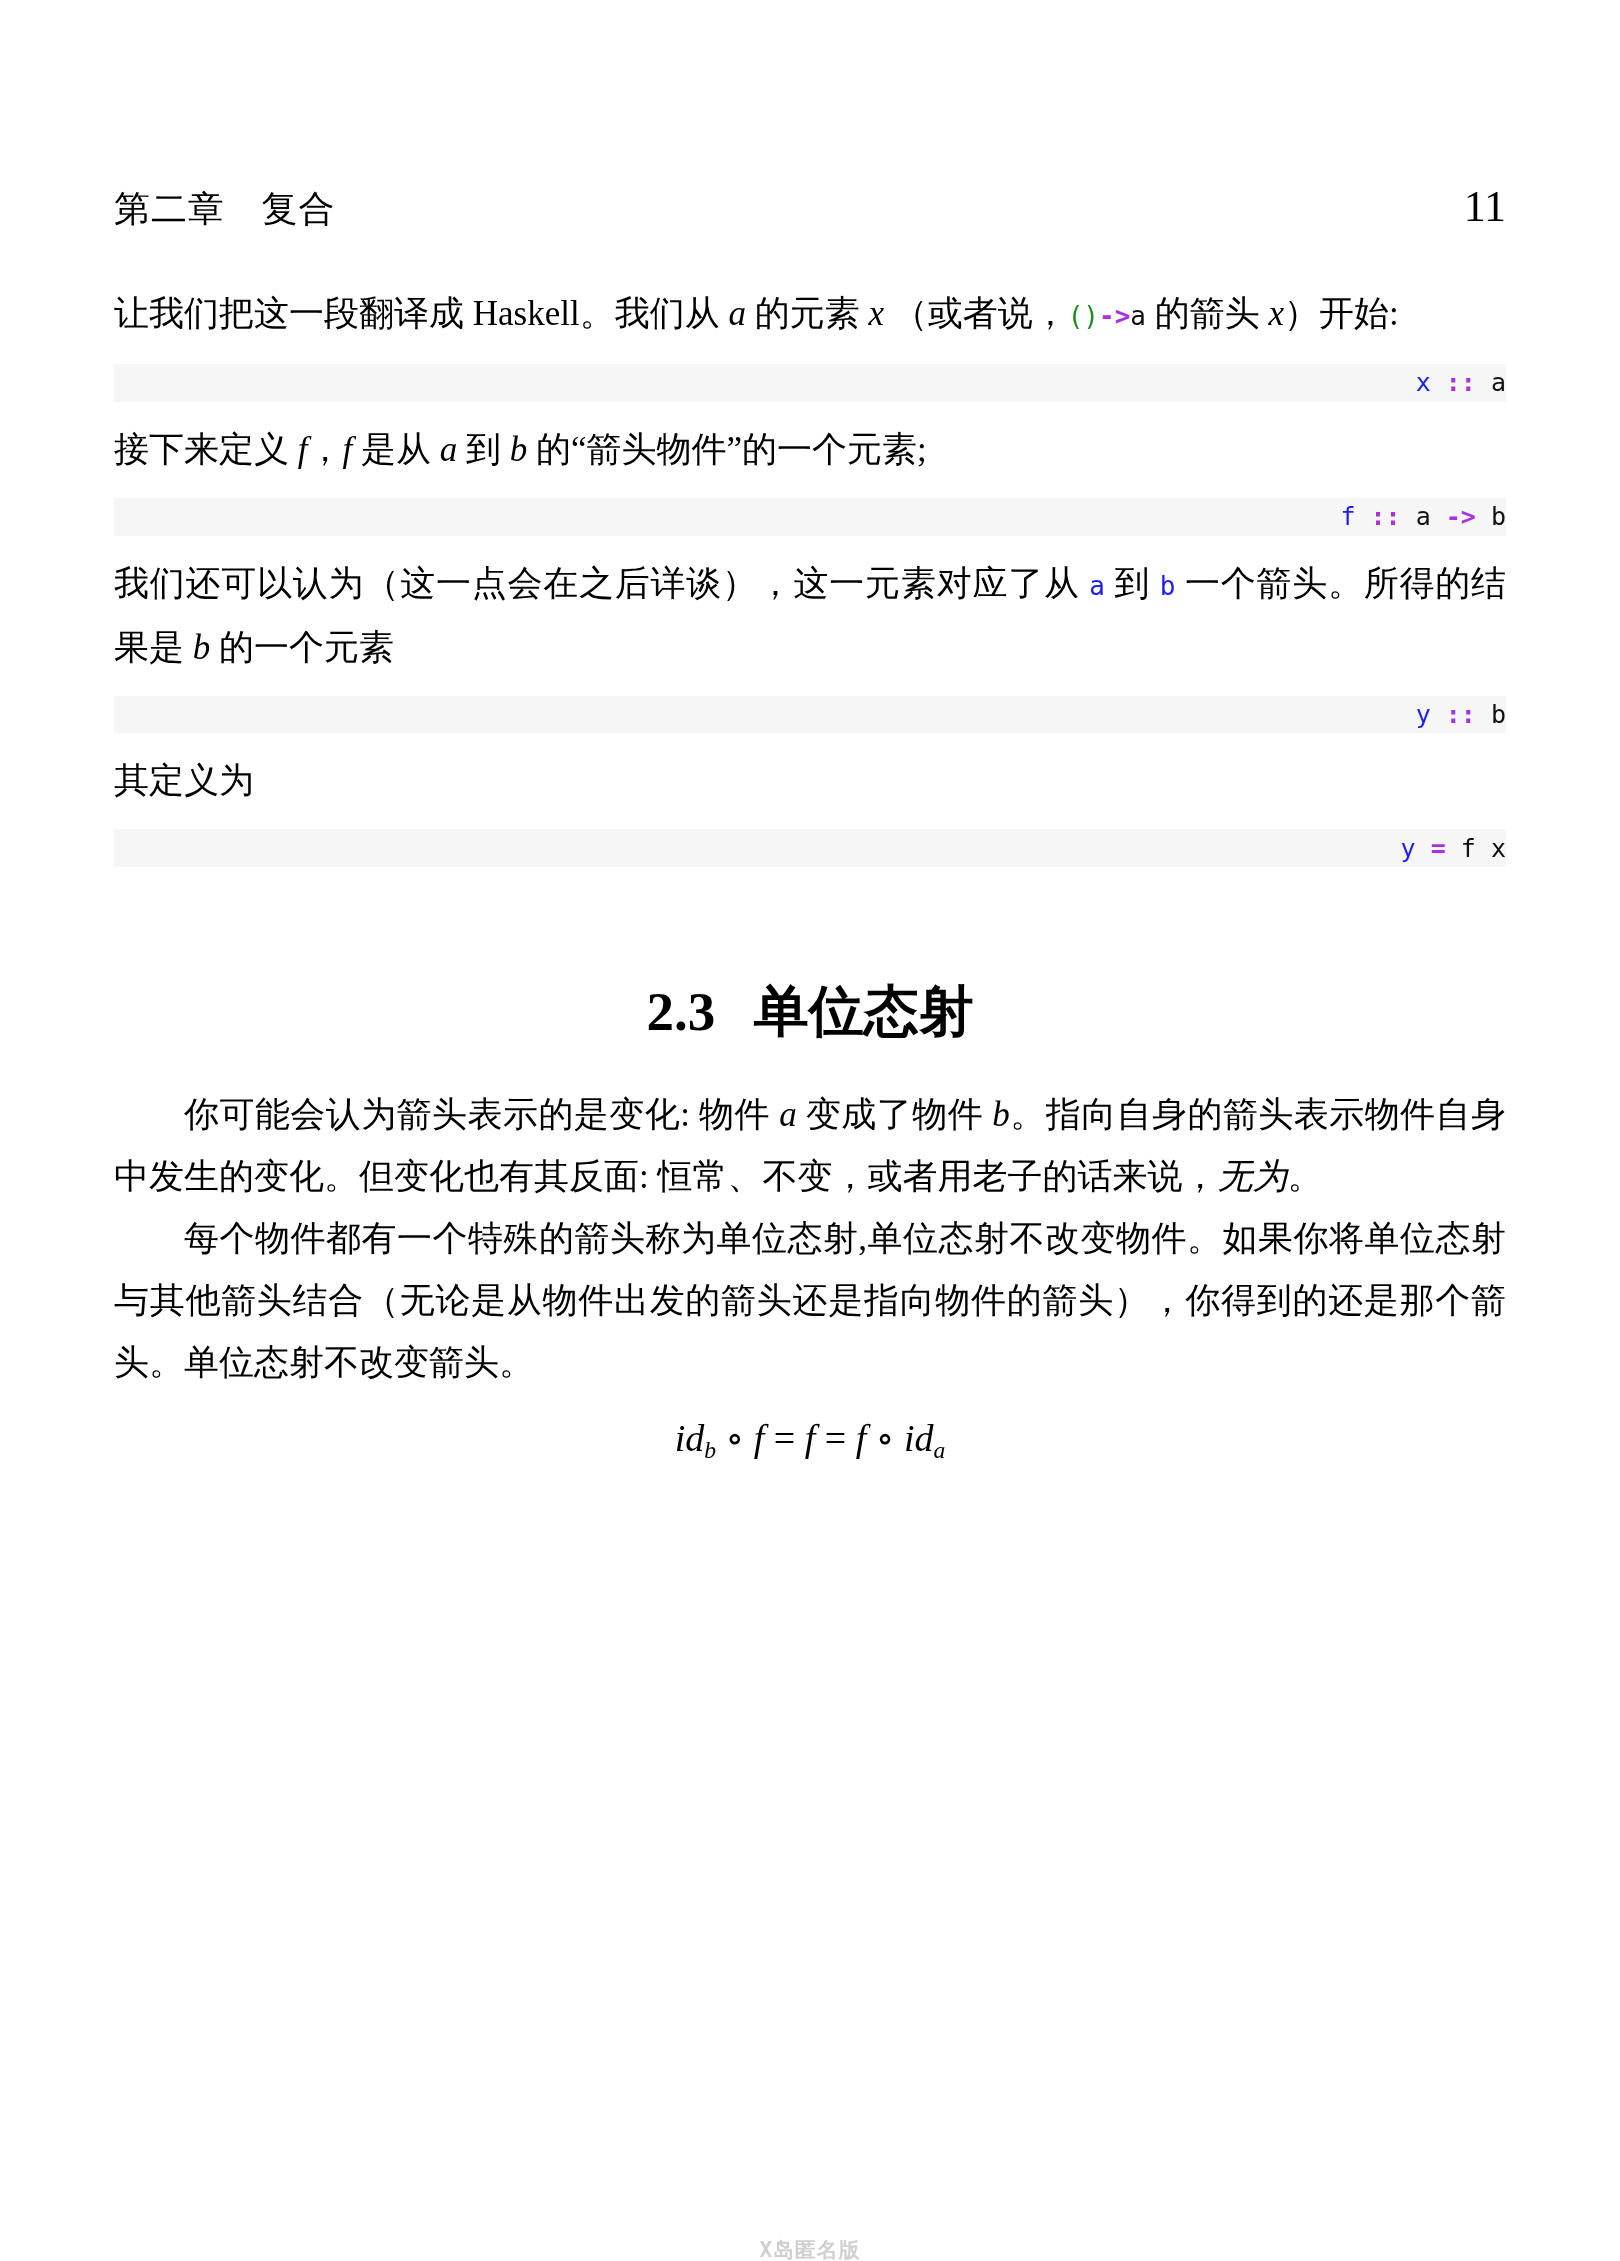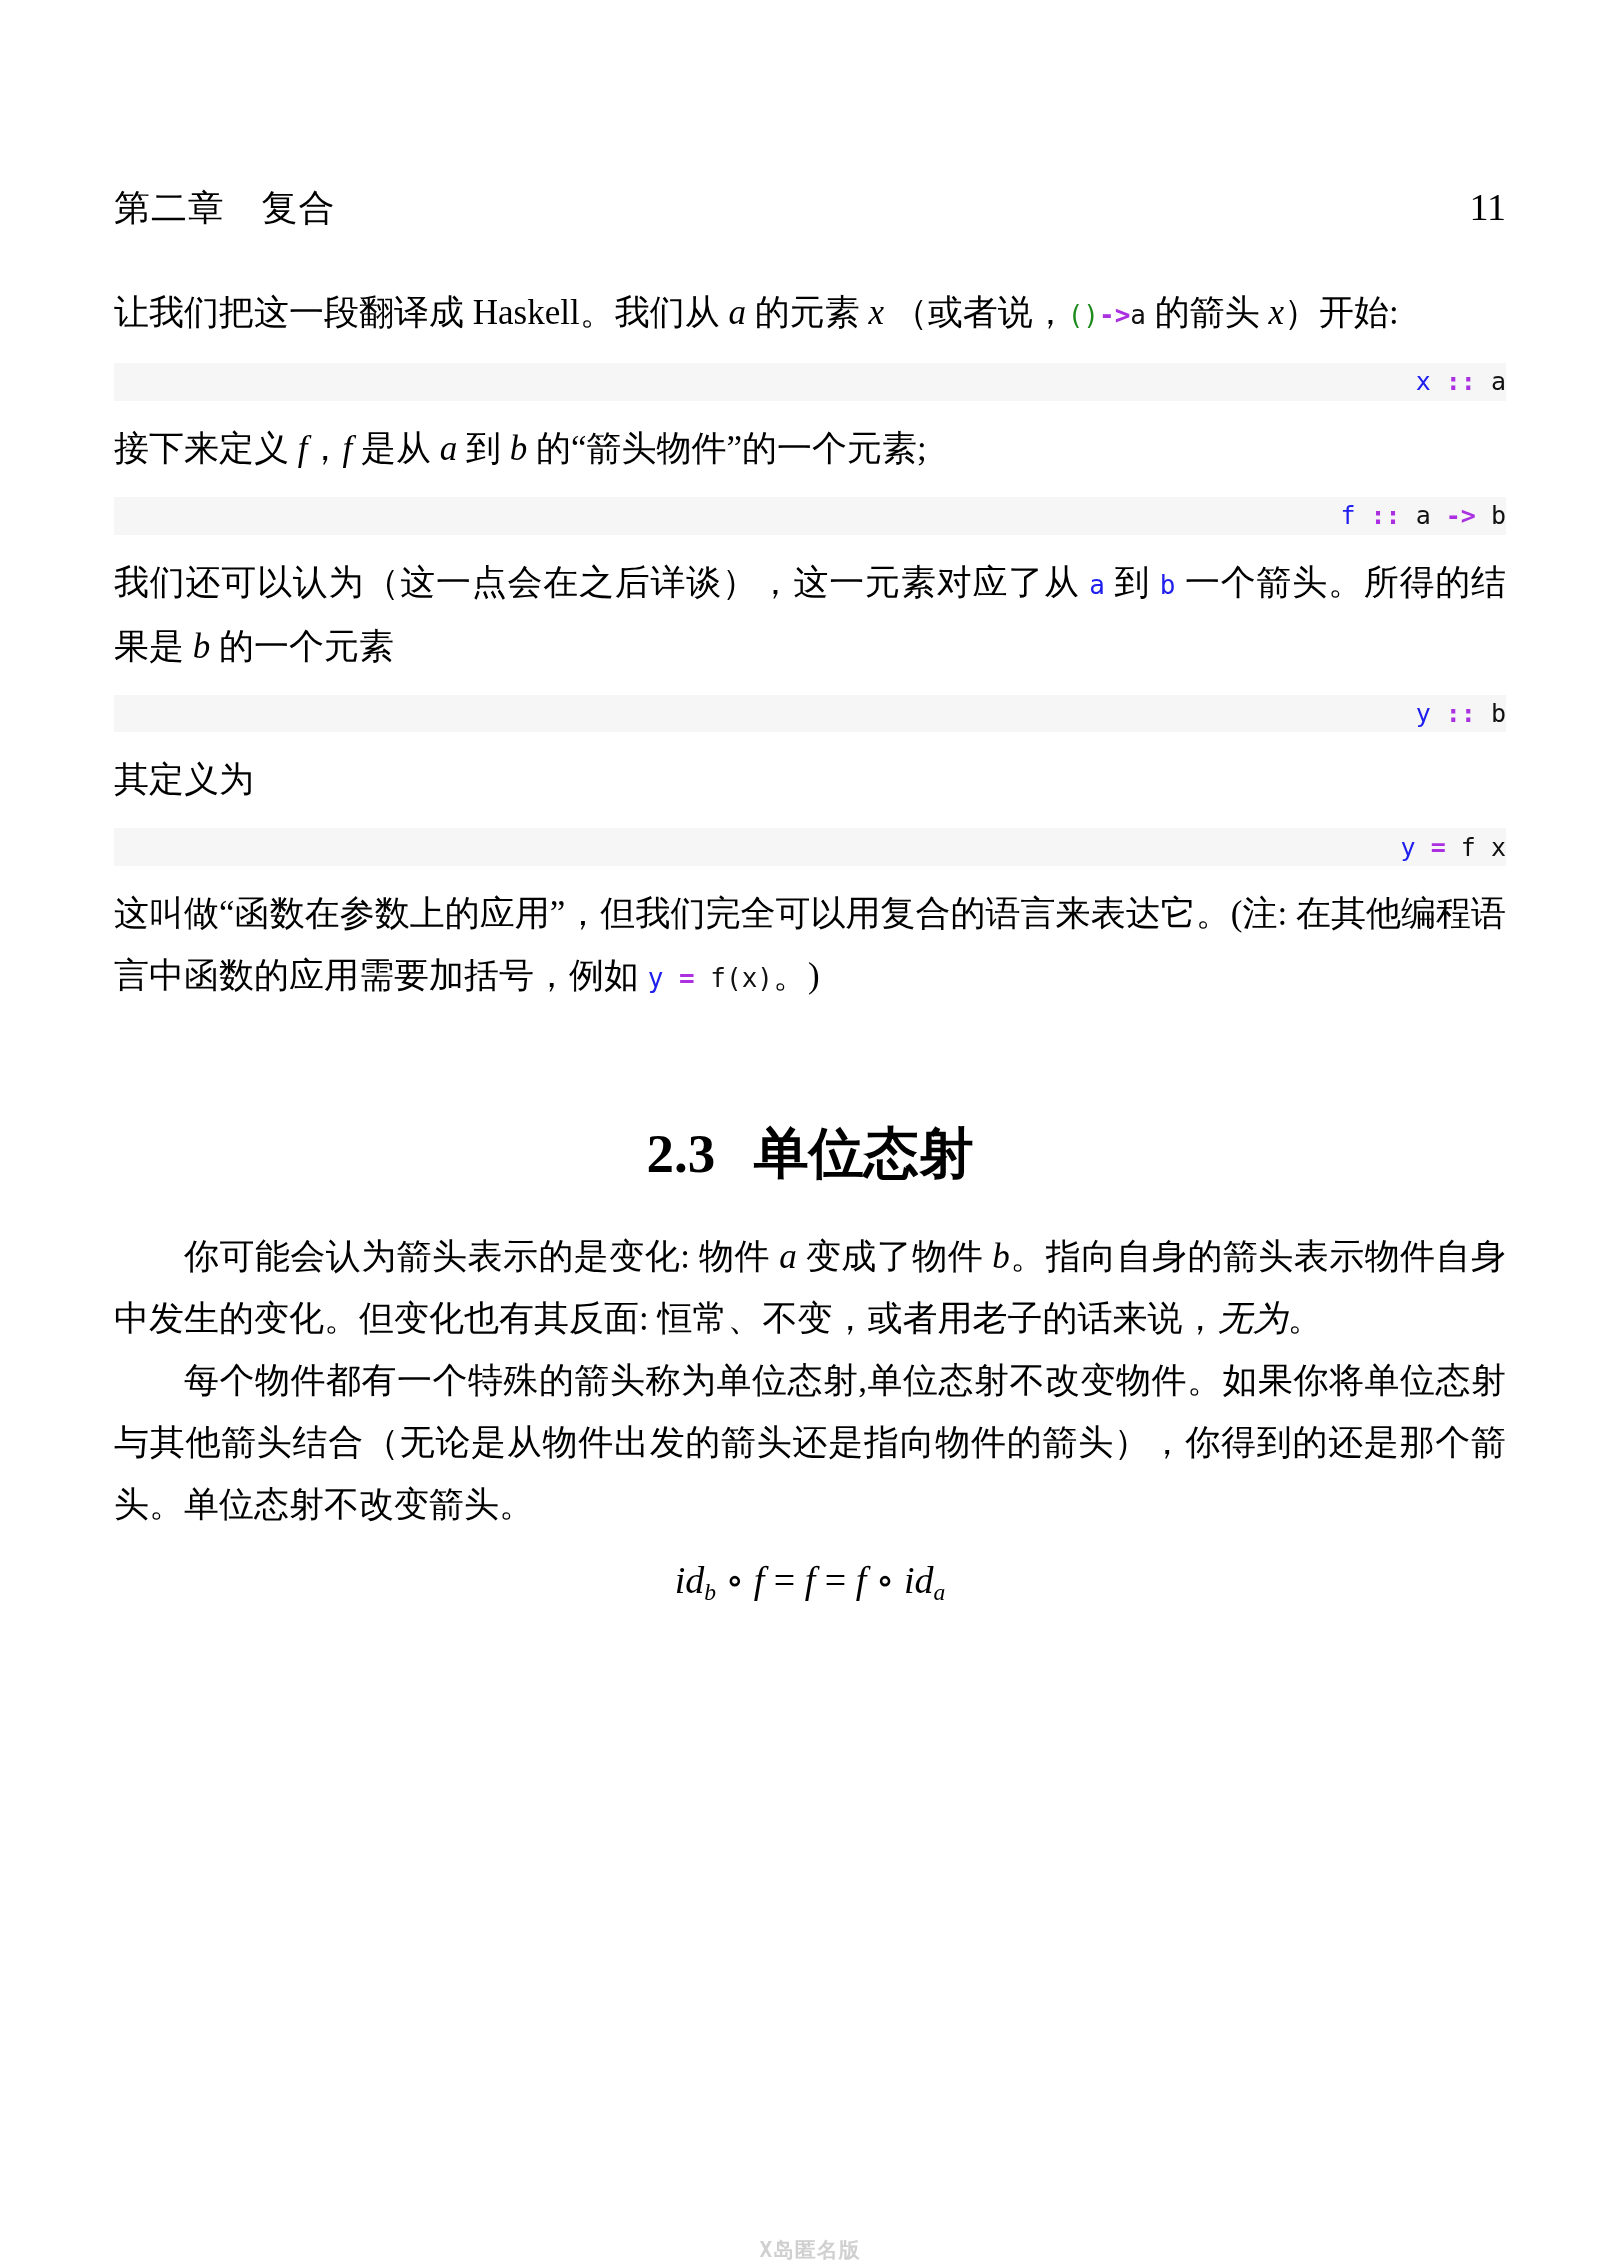--- a/index.html
+++ b/index.html
@@ -23,21 +23,21 @@
   
   .page-header {
     display: flex;
     justify-content: space-between;
     align-items: baseline;
     font-size: 36px;
     line-height: 62px;
     gap: 41px;
   }
   .chapter-title { letter-spacing: 0.9px; }
-  .page-number { font-size: 38px; }
+  .page-number { font-size: 44px; }
 
   
   .para {
     margin: 0;
     text-align: justify;
   }
   .para.first { margin-top: 43px; }
   .para.indent { text-indent: 2em; }
 
   
@@ -125,21 +125,20 @@
   <div class="codeblock"><span class="seg-cb">f</span><span class="seg-c"> </span><span class="seg-cp">::</span><span class="seg-c"> a </span><span class="seg-cp">-&gt;</span><span class="seg-c"> b</span></div>
 
   <p class="para"><span class="seg-t">我们还可以认为（这一点会在之后详谈），这一元素对应了从 </span><span class="seg-cb">a</span><span class="seg-t"> 到 </span><span class="seg-cb">b</span><span class="seg-t"> 一个箭头。所得的结果是 </span><span class="seg-m">b</span><span class="seg-t"> 的一个元素</span></p>
 
   <div class="codeblock"><span class="seg-cb">y</span><span class="seg-c"> </span><span class="seg-cp">::</span><span class="seg-c"> b</span></div>
 
   <p class="para"><span class="seg-t">其定义为</span></p>
 
   <div class="codeblock"><span class="seg-cb">y</span><span class="seg-c"> </span><span class="seg-cp">=</span><span class="seg-c"> f x</span></div>
 
-  <p class="para"><span class="seg-t">这叫做“函数在参数上的应用”，但我们完全可以用复合的语言来表达它。(注: 在其他编程语言中函数的应用需要加括号，例如 </span><span class="seg-cb">y</span><span class="seg-c"> </span><span class="seg-cp">=</span><span class="seg-c"> f(x)</span><span class="seg-t">。)</span></p>
 
   <h2 class="section-heading">
     <span class="sec-num">2.3</span><span class="sec-title">单位态射</span>
   </h2>
 
   <p class="para indent"><span class="seg-t">你可能会认为箭头表示的是变化: 物件 </span><span class="seg-m">a</span><span class="seg-t"> 变成了物件 </span><span class="seg-m">b</span><span class="seg-t">。指向自身的箭头表示物件自身中发生的变化。但变化也有其反面: 恒常、不变，或者用老子的话来说，</span><span class="seg-em">无为</span><span class="seg-t">。</span></p>
 
   <p class="para indent"><span class="seg-t">每个物件都有一个特殊的箭头称为单位态射,单位态射不改变物件。如果你将单位态射与其他箭头结合（无论是从物件出发的箭头还是指向物件的箭头），你得到的还是那个箭头。单位态射不改变箭头。</span></p>
 
 

